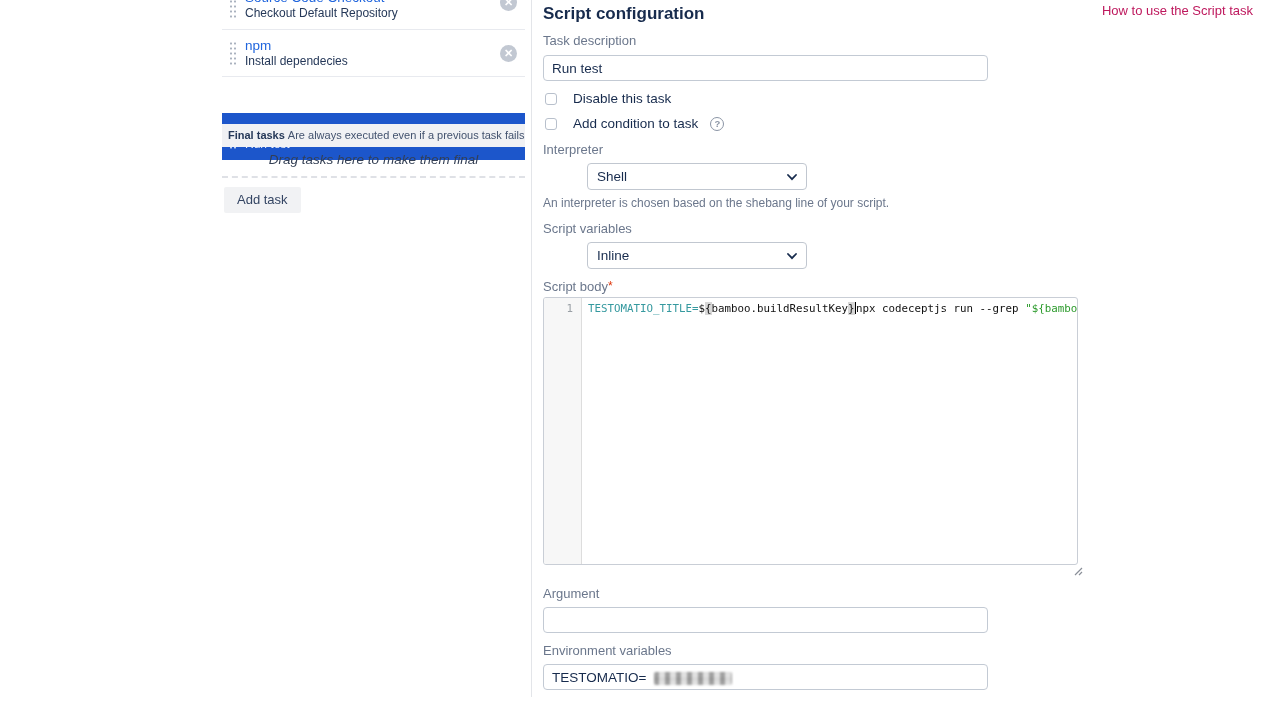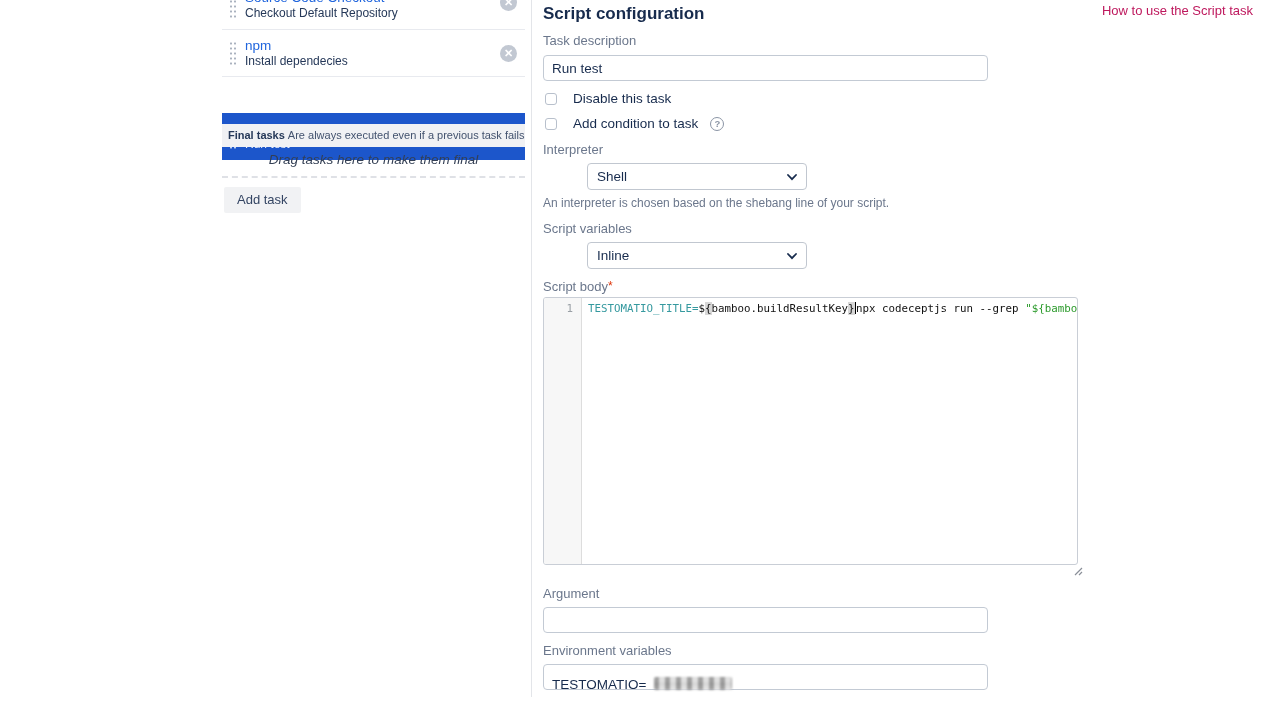--- a/index.html
+++ b/index.html
@@ -97,21 +97,21 @@
   .code-line { white-space:pre; }
   .tok-teal { color:#35999f; }
   .tok-plain { color:#111; }
   .tok-bracket { color:#111; background:#d8d8d8; }
   .tok-string { color:#2b9a2b; }
   .caret { display:inline-block; width:1.5px; height:12px; background:#000; vertical-align:-2px; }
   .resize-grip { position:absolute; left:530px; top:566px; width:10px; height:10px; cursor:nwse-resize; }
 
   .env-input {
     position:absolute; left:0; top:664px; width:445px; height:26px; border:1px solid #c3cad4;
-    border-radius:4px; background:#fff; display:flex; align-items:flex-start; padding:12px 8px;
+    border-radius:4px; background:#fff; display:flex; align-items:flex-end; padding:4px 8px;
     font-size:13.5px; color:#172b4d;
   }
   .redacted {
     width:78px; height:13px; margin-left:8px; border-radius:2px;
     background:
       repeating-linear-gradient(90deg, rgba(140,140,140,.75) 0 5px, rgba(225,225,225,.75) 5px 11px),
       repeating-linear-gradient(0deg, #e0e0e0 0 4px, #bdbdbd 4px 8px);
     filter:blur(1.3px);
   }
 

